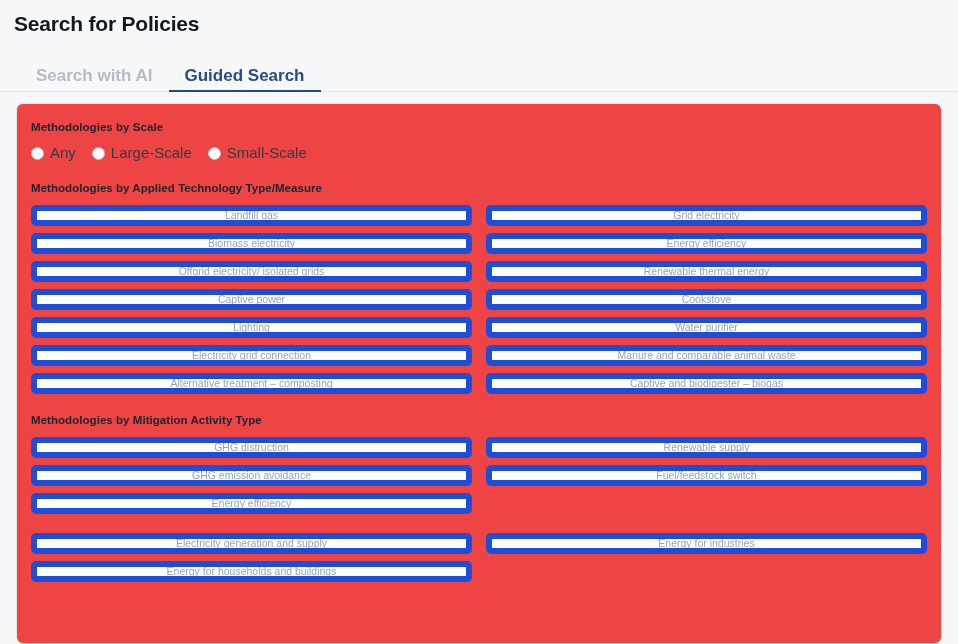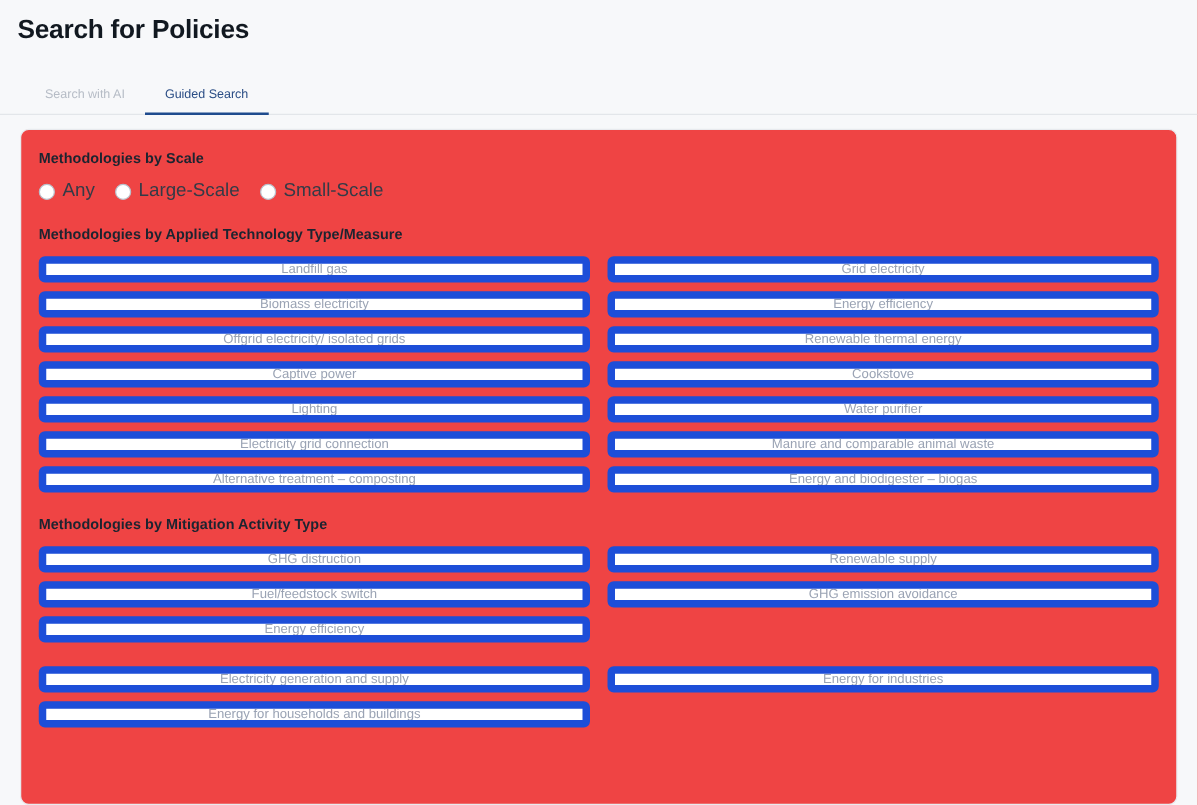--- a/index.html
+++ b/index.html
@@ -56,22 +56,22 @@
     position: absolute;
     left: 0;
     right: 0;
     bottom: 0;
     height: 1px;
     background: #e3e6ea;
   }
 
   .tab {
     position: relative;
-    font-size: 10px;
-    font-weight: normal;
+    font-size: 17px;
+    font-weight: bold;
     padding: 0 16px 9px 16px;
     line-height: 14px;
     cursor: pointer;
     white-space: nowrap;
     background: none;
     border: none;
     font-family: inherit;
   }
 
   .tab.inactive { color: #b6bcc6; }
@@ -224,31 +224,31 @@
           <button class="opt-btn">Energy efficiency</button>
           <button class="opt-btn">Offgrid electricity/ isolated grids</button>
           <button class="opt-btn">Renewable thermal energy</button>
           <button class="opt-btn">Captive power</button>
           <button class="opt-btn">Cookstove</button>
           <button class="opt-btn">Lighting</button>
           <button class="opt-btn">Water purifier</button>
           <button class="opt-btn">Electricity grid connection</button>
           <button class="opt-btn">Manure and comparable animal waste</button>
           <button class="opt-btn">Alternative treatment – composting</button>
-          <button class="opt-btn">Energy and biodigester – biogas</button>
+          <button class="opt-btn">Captive and biodigester – biogas</button>
         </div>
       </div>
 
       <div class="section">
         <div class="section-title">Methodologies by Mitigation Activity Type</div>
         <div class="opt-grid">
           <button class="opt-btn">GHG distruction</button>
           <button class="opt-btn">Renewable supply</button>
+          <button class="opt-btn">GHG emission avoidance</button>
           <button class="opt-btn">Fuel/feedstock switch</button>
-          <button class="opt-btn">GHG emission avoidance</button>
           <button class="opt-btn">Energy efficiency</button>
         </div>
       </div>
 
       <div class="section">
         <div class="opt-grid">
           <button class="opt-btn">Electricity generation and supply</button>
           <button class="opt-btn">Energy for industries</button>
           <button class="opt-btn">Energy for households and buildings</button>
         </div>

